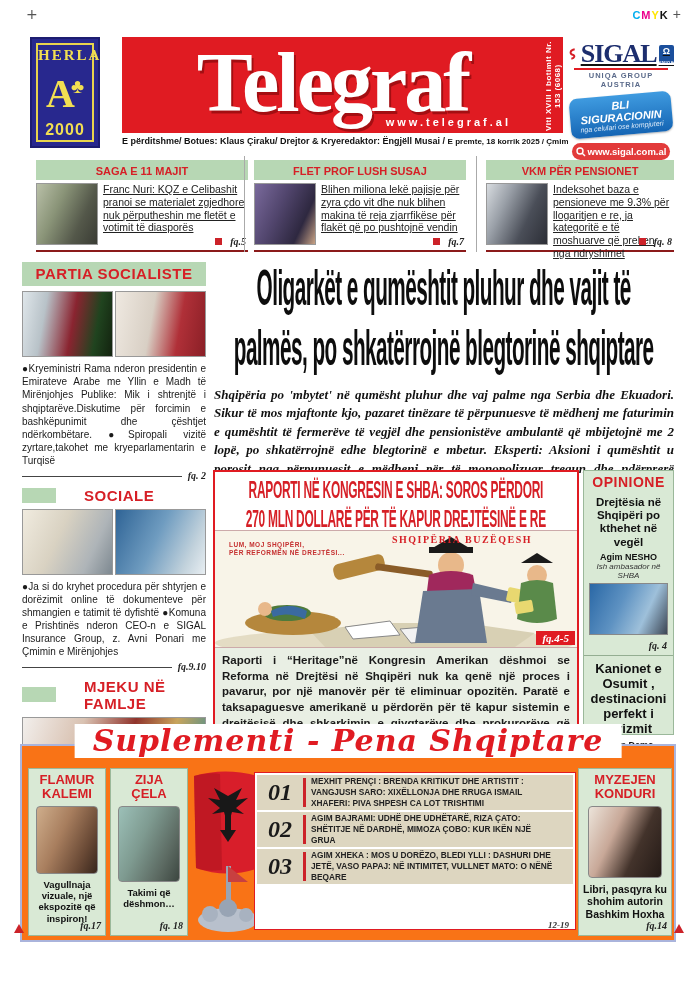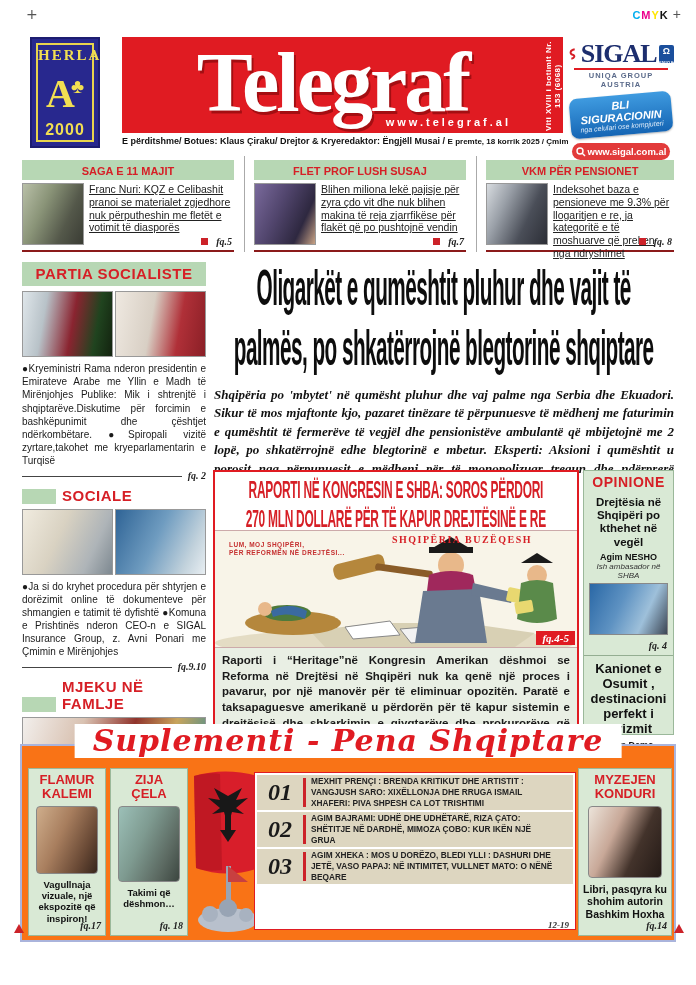--- a/index.html
+++ b/index.html
@@ -39,21 +39,21 @@
   .masthead-edition {
     position:absolute; right:1px; top:3px; height:92px; color:#fff;
     font:bold 8px "Liberation Sans",sans-serif;
     writing-mode:vertical-rl; transform:rotate(180deg); text-align:center; letter-spacing:.5px;
   }
   .byline { position:absolute; left:122px; top:136px; width:441px; font:bold 9px "Liberation Sans",sans-serif; color:#111; white-space:nowrap; }
   .byline .lite { font-weight:bold; font-size:8px; }
 
   
   .sigal { position:absolute; left:568px; top:37px; width:106px; height:111px; background:#fff; }
-  .sigal-row { display:flex; align-items:center; justify-content:center; margin-top:4px; }
+  .sigal-row { display:flex; align-items:center; justify-content:center; margin-top:4px;text-decoration:underline; }
   .sigal-word { font:bold 26px/26px "Liberation Serif",serif; color:#1d2e6e; letter-spacing:-1px; }
   .uniqa-badge { width:18px; height:18px; background:#1b4f9c; color:#fff; text-align:center; margin-left:2px; border-radius:2px; font:bold 9px/11px "Liberation Sans",sans-serif; padding-top:1px;}
   .uniqa-badge small{ display:block; font-size:4px; letter-spacing:.5px; }
   .sigal-rule { height:2px; background:#e01b22; margin:1px 6px; }
   .sigal-group { text-align:center; font:bold 7.5px "Liberation Sans",sans-serif; color:#5a6a8a; letter-spacing:1px; }
   .sigal-banner {
     margin:6px 2px 0 2px; background:linear-gradient(180deg,#3f9be0,#1565b4);
     border-radius:8px; transform:rotate(-5deg); padding:4px 2px 5px 2px; text-align:center;
     box-shadow:0 1px 2px rgba(0,0,0,.3);
   }
@@ -75,21 +75,21 @@
   .teaser-text { font:10.5px/1.22 "Liberation Sans",sans-serif; color:#222; text-align:left;text-decoration:underline; }
   .teaser-foot { position:absolute; right:2px; bottom:3px; display:flex; align-items:center; }
   .red-sq { width:7px; height:7px; background:#cc2229; display:inline-block; margin-right:8px; }
   .pg { font:bold italic 10px "Liberation Serif",serif; color:#222; }
   .teaser-div { position:absolute; top:-4px; width:1px; height:96px; background:#aaa; }
 
   
   .leftcol { position:absolute; left:22px; top:262px; width:184px; }
   .sec-bar-full { background:#b7d7b4; text-align:center; padding:3px 0; }
   .sec-title { color:#d61f26; font:bold 15px "Liberation Sans",sans-serif; letter-spacing:.5px; }
-  .sec-head-sq { display:flex; align-items:flex-end; margin-top:6px; }
+  .sec-head-sq { display:flex; align-items:center; margin-top:6px;gap:22px; }
   .green-sq { width:34px; height:15px; background:#b7d7b4; margin-right:6px; flex:0 0 34px; }
   .photo-row { display:flex; margin-top:5px; }
   .photo-row .ph { height:66px; flex:1; border:1px solid #999; }
   .ph + .ph { margin-left:2px; }
   .sec-text { margin-top:5px; font:10px/1.32 "Liberation Sans",sans-serif; text-align:justify; color:#1a1a1a; }
   .sec-foot { display:flex; align-items:flex-end; margin-top:2px; }
   .sec-foot .rule { flex:1; border-top:1px solid #444; margin-bottom:4px; }
   .sec-foot .pg { margin-left:6px; }
   .single-photo { margin-top:5px; height:70px; border:1px solid #999; }
 
@@ -199,21 +199,21 @@
     </div>
     <div class="sigal-pill">
       <svg class="mag-icon" width="10" height="10" viewBox="0 0 10 10">
         <circle cx="4" cy="4" r="3" stroke="#fff" stroke-width="1.4" fill="none"></circle>
           <line x1="6.2" y1="6.2" x2="9" y2="9" stroke="#fff" stroke-width="1.4"></line>
       </svg><span>www.sigal.com.al</span>
     </div>
   </div>
 
   <div class="teasers">
-    <div class="teaser" style="left:0;width:212px;">
+    <div class="teaser" style="left:14px;width:212px;">
       <div class="teaser-bar"><span class="teaser-kicker">SAGA E 11 MAJIT</span></div>
       <div class="teaser-body">
         <div class="teaser-photo photo" style="background:linear-gradient(115deg,#b9c0a8 0%,#8a9478 35%,#54584a 70%,#3a3c34 100%);"></div>
         <div class="teaser-text">Franc Nuri: KQZ e Celibashit pranoi se materialet zgjedhore nuk përputheshin me fletët e votimit të diasporës</div>
       </div>
       <div class="teaser-foot">
           <span class="red-sq"></span>
           <span class="pg">fq.5</span>
         </div>
     </div>

